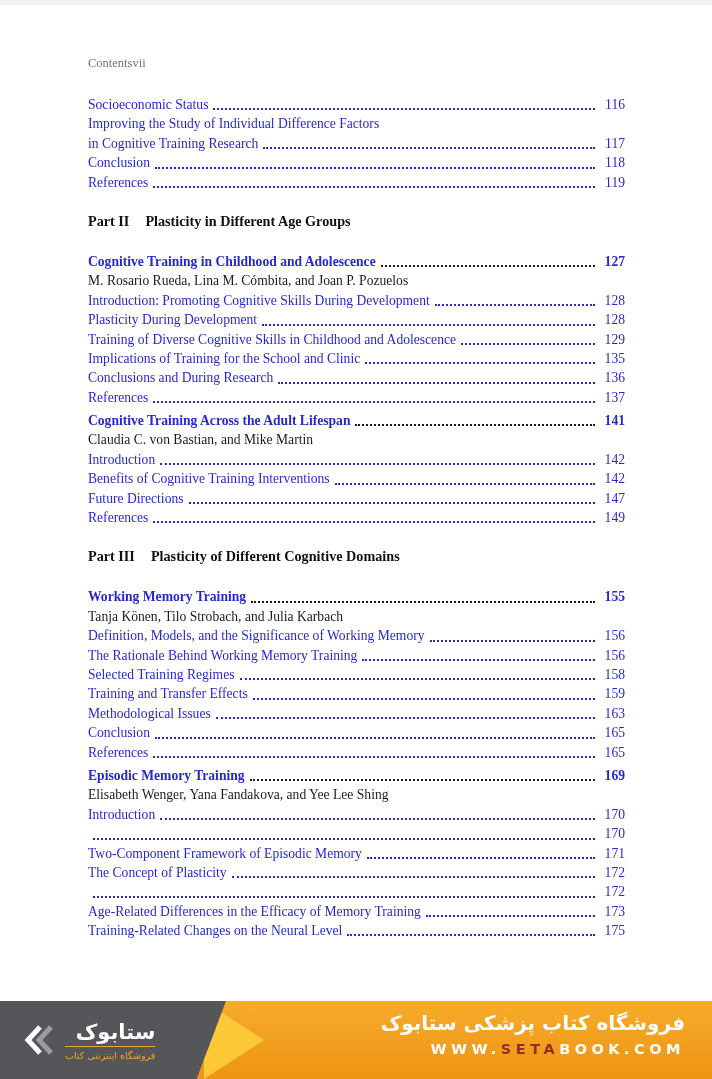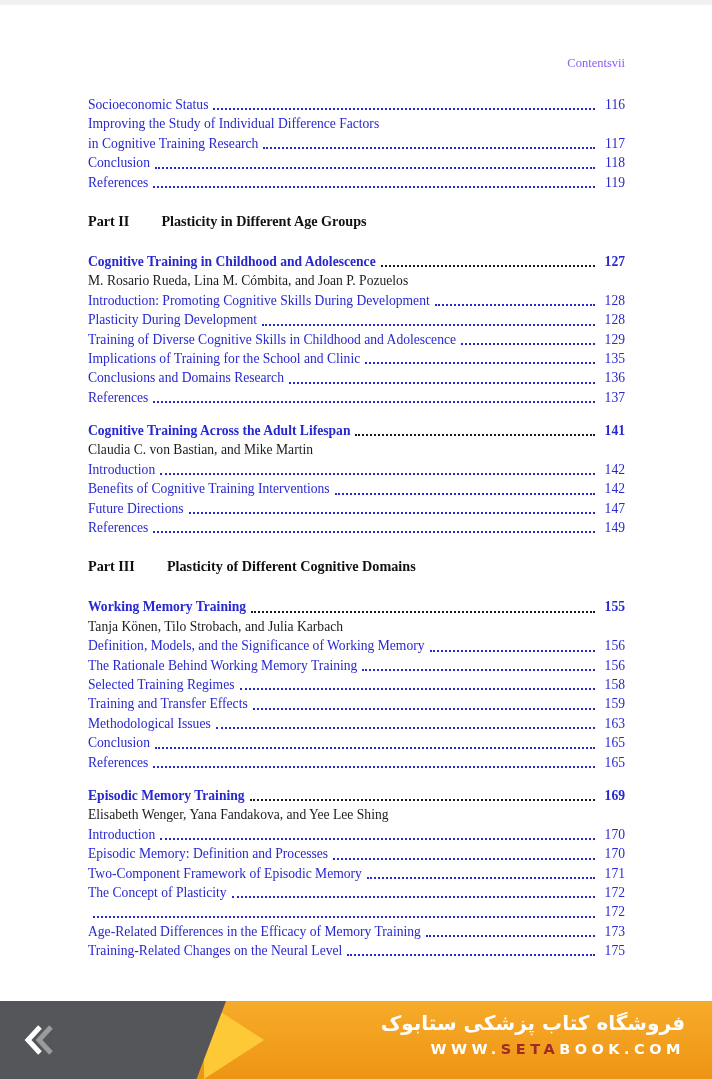--- a/index.html
+++ b/index.html
@@ -2,32 +2,32 @@
 <html><head>
 <meta charset="utf-8">
 <style>
   html,body{margin:0;padding:0;}
   body{
     width:712px;height:1079px;position:relative;overflow:hidden;
     background:#ffffff;font-family:"Liberation Serif", serif;
   }
   .top-edge{position:absolute;top:0;left:0;width:712px;height:5px;background:#f1f1f1;}
   .content{position:absolute;left:88px;top:0;width:537px;}
-  .header{display:flex;justify-content:flex-end;margin-top:56px;font-size:12.5px;color:#8b5cf6;}
+  .header{display:flex;justify-content:flex-start;margin-top:56px;font-size:12.5px;color:#737373;}
   .row{display:flex;align-items:center;height:19.4px;line-height:19.4px;font-size:13.6px;color:#2828d0;}
   .row .t{white-space:nowrap;}
   .dots{flex:1 1 auto;min-width:10px;align-self:flex-end;margin:0 3px 4px 5px;border-bottom:2px dotted #2828d0;}
   .pagenum{margin-left:3px;min-width:24px;text-align:right;}
   .author{color:#1c1c1c;}
   .chapter-title{font-weight:bold;}
   .chapter-title .dots{border-bottom-color:#1a1a1a;}
   .entries-first{margin-top:24px;}
   .part{display:flex;font-weight:bold;color:#111;font-size:14.2px;margin-top:19px;line-height:20px;}
-  .part-label{margin-right:32px;}
-  .chapter{margin-top:14px;}
+  .part-label{margin-right:16px;}
+  .chapter{margin-top:4px;}
   .part + .chapter{margin-top:21px;}
 
   
   .footer{position:absolute;left:0;bottom:0;width:712px;height:78px;
     background:linear-gradient(180deg,#f7ab2a,#ee9414);}
   .footer-wedge{position:absolute;left:204px;top:0;height:100%;width:60px;
     background:#fdc937;clip-path:polygon(0 0,100% 50%,0 100%);z-index:1;}
   .footer-dark{position:absolute;left:0;top:0;height:100%;width:226px;background:#55565a;
     clip-path:polygon(0 0,100% 0,87% 100%,0 100%);
     display:flex;align-items:center;gap:11px;padding-left:22px;box-sizing:border-box;z-index:2;}
@@ -104,21 +104,21 @@
           <span class="t">Training of Diverse Cognitive Skills in Childhood and Adolescence</span>
           <span class="dots"></span>
           <span class="pagenum">129</span>
         </div>
         <div class="row">
           <span class="t">Implications of Training for the School and Clinic</span>
           <span class="dots"></span>
           <span class="pagenum">135</span>
         </div>
         <div class="row">
-          <span class="t">Conclusions and Domains Research</span>
+          <span class="t">Conclusions and During Research</span>
           <span class="dots"></span>
           <span class="pagenum">136</span>
         </div>
         <div class="row">
           <span class="t">References</span>
           <span class="dots"></span>
           <span class="pagenum">137</span>
         </div>
       </div>
       <div class="chapter">
@@ -208,21 +208,20 @@
         </div>
         <div class="row author">
           <span class="t">Elisabeth Wenger, Yana Fandakova, and Yee Lee Shing</span>
         </div>
         <div class="row">
           <span class="t">Introduction</span>
           <span class="dots"></span>
           <span class="pagenum">170</span>
         </div>
         <div class="row">
-          <span class="t">Episodic Memory: Definition and Processes</span>
           <span class="dots"></span>
           <span class="pagenum">170</span>
         </div>
         <div class="row">
           <span class="t">Two-Component Framework of Episodic Memory</span>
           <span class="dots"></span>
           <span class="pagenum">171</span>
         </div>
         <div class="row">
           <span class="t">The Concept of Plasticity</span>
@@ -247,18 +246,22 @@
     </div>
 </div>
 
 <div class="footer">
   <div class="footer-wedge"></div>
   <div class="footer-dark">
     <svg class="chev" width="32" height="36" viewBox="0 0 32 36">
       <polyline points="18,5 6,18 18,31" stroke="#ffffff" stroke-width="5" fill="none"></polyline>
       <polyline points="29,5 17,18 29,31" stroke="#9a9b9e" stroke-width="5" fill="none"></polyline>
     </svg>
+    <div class="logo-text">
+      <div class="brand">ستابوک</div>
+      <div class="tagline">فروشگاه اینترنتی کتاب</div>
+    </div>
   </div>
   <div class="footer-right">
     <div class="store-name">فروشگاه کتاب پزشکی ستابوک</div>
     <div class="url"><span>WWW.</span><span class="seta">SETA</span><span>BOOK</span><span>.COM</span></div>
   </div>
 </div>
 
 </body></html>

